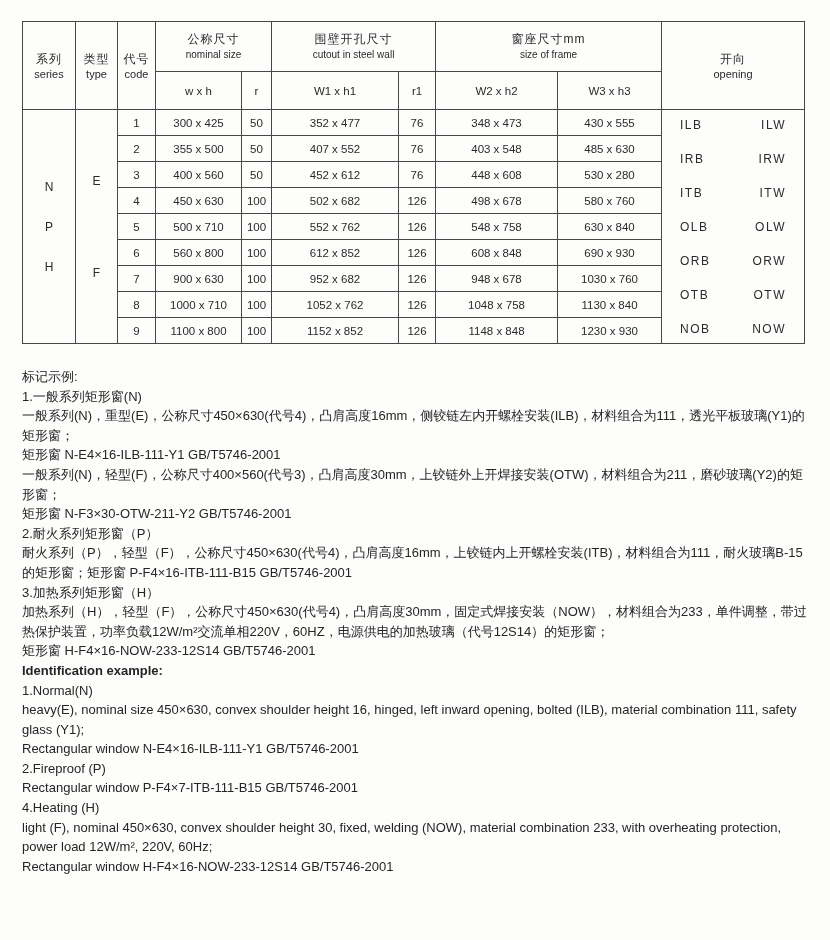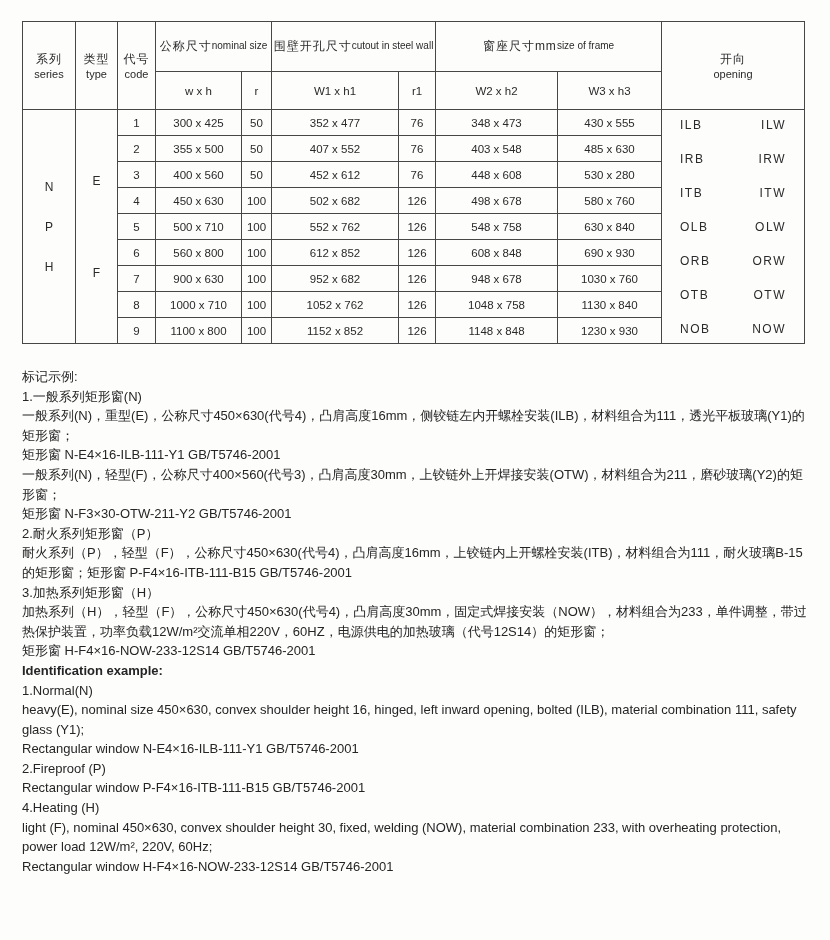--- a/index.html
+++ b/index.html
@@ -31,21 +31,21 @@
   tr.body-row { height: 26px; }
   .twoline {
     height: 100%;
     display: flex; flex-direction: column;
     align-items: center; justify-content: flex-end;
     padding: 4px 0;
   }
   .twoline .zh { font-size: 12px; letter-spacing: 1px; }
   .twoline .en { font-size: 11px; }
   .grouphead {
-    display: flex; flex-direction: row;
+    display: flex; flex-direction: column;
     align-items: center; justify-content: center;
     line-height: 1.45;
   }
   .grouphead .zh { font-size: 12px; letter-spacing: 1px; }
   .grouphead .en { font-size: 10px; }
   .subhead { font-size: 11.5px; }
   .fillcol {
     height: 100%;
     display: flex; flex-direction: column;
     align-items: center; justify-content: center;
@@ -280,19 +280,19 @@
     <p>2.耐火系列矩形窗（P）</p>
     <p>耐火系列（P），轻型（F），公称尺寸450×630(代号4)，凸肩高度16mm，上铰链内上开螺栓安装(ITB)，材料组合为111，耐火玻璃B-15的矩形窗；矩形窗 P-F4×16-ITB-111-B15 GB/T5746-2001</p>
     <p>3.加热系列矩形窗（H）</p>
     <p>加热系列（H），轻型（F），公称尺寸450×630(代号4)，凸肩高度30mm，固定式焊接安装（NOW），材料组合为233，单件调整，带过热保护装置，功率负载12W/m²交流单相220V，60HZ，电源供电的加热玻璃（代号12S14）的矩形窗；</p>
     <p>矩形窗 H-F4×16-NOW-233-12S14 GB/T5746-2001</p>
     <p class="bold">Identification example:</p>
     <p>1.Normal(N)</p>
     <p>heavy(E), nominal size 450×630, convex shoulder height 16, hinged, left inward opening, bolted (ILB), material combination 111, safety glass (Y1);</p>
     <p>Rectangular window N-E4×16-ILB-111-Y1 GB/T5746-2001</p>
     <p>2.Fireproof (P)</p>
-    <p>Rectangular window P-F4×16-ITB-111-B15 GB/T5746-2001</p>
+    <p>Rectangular window P-F4×7-ITB-111-B15 GB/T5746-2001</p>
     <p>4.Heating (H)</p>
     <p>light (F), nominal 450×630, convex shoulder height 30, fixed, welding (NOW), material combination 233, with overheating protection, power load 12W/m², 220V, 60Hz;</p>
     <p>Rectangular window H-F4×16-NOW-233-12S14 GB/T5746-2001</p>
   </div>
 
 </div>
 
 </body></html>

